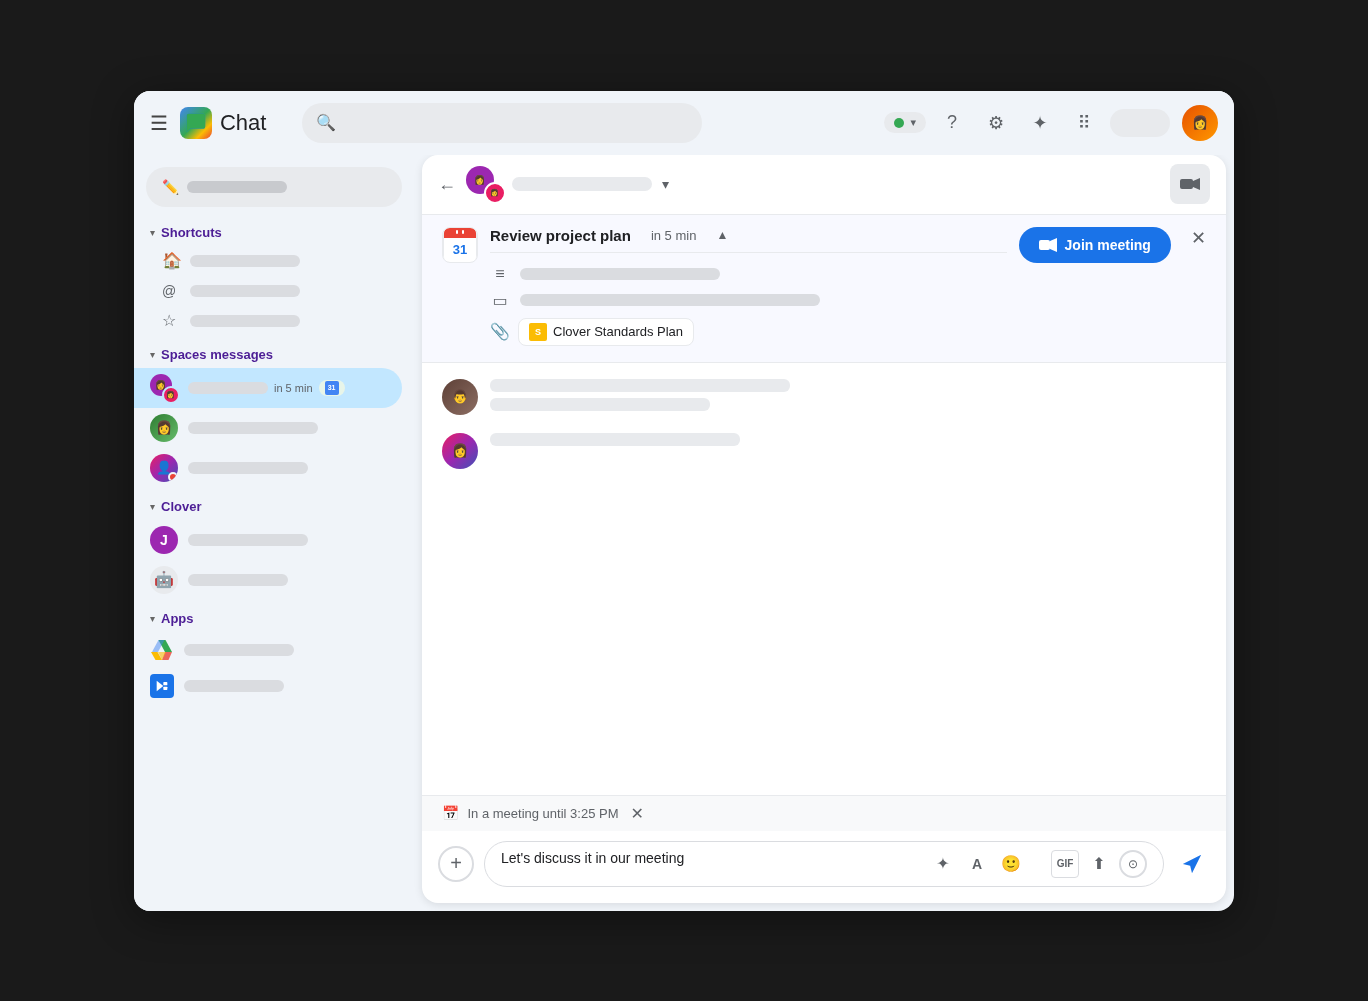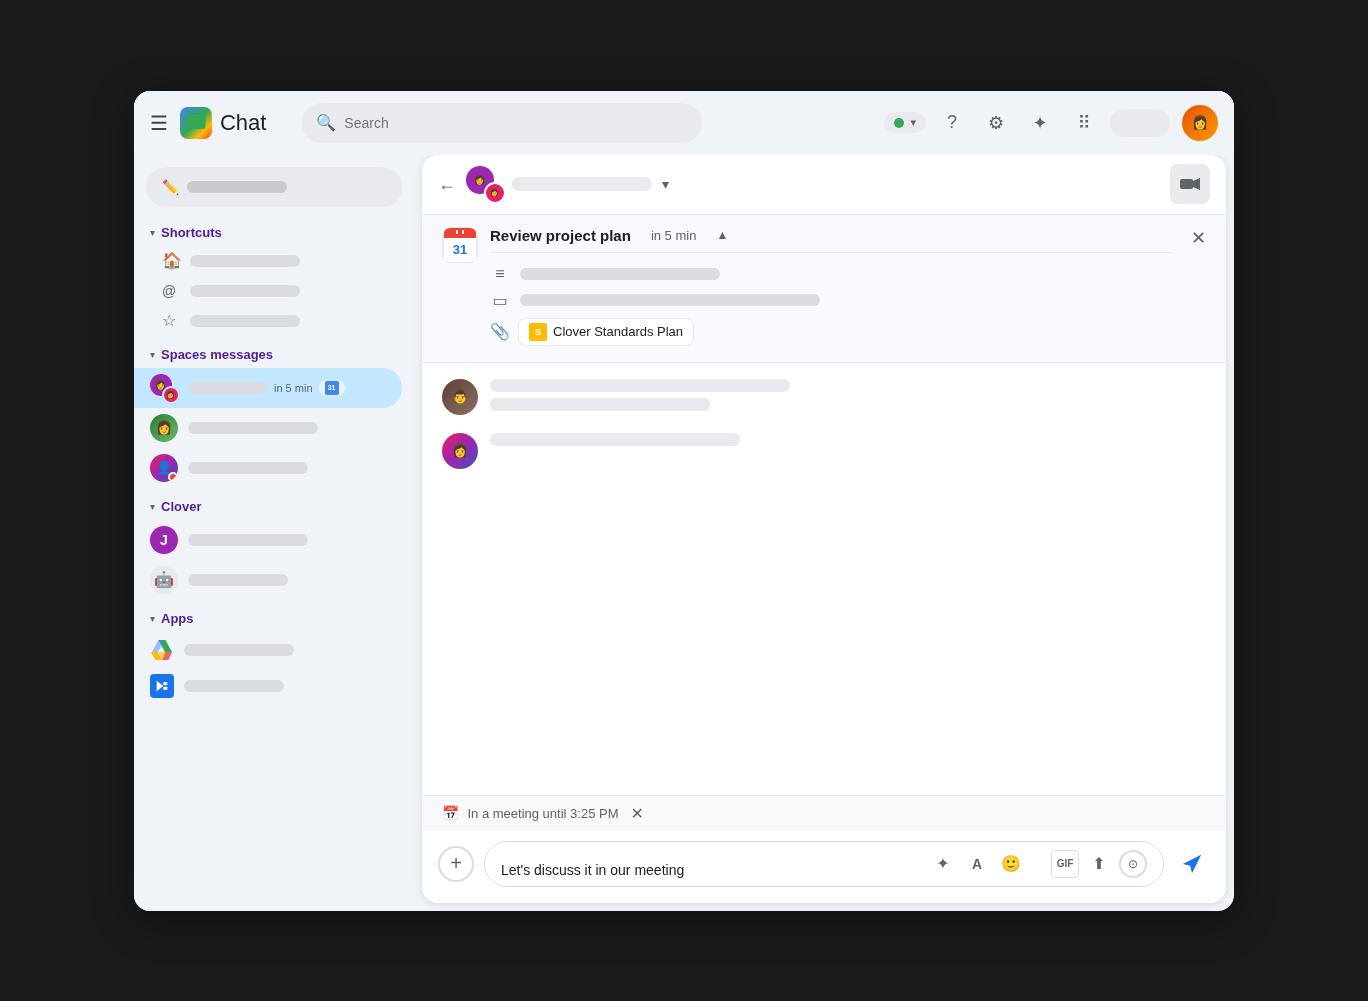--- a/index.html
+++ b/index.html
@@ -330,21 +330,21 @@
       width: 36px; height: 36px; border-radius: 50%;
       border: 2px solid #dadce0; background: transparent;
       display: flex; align-items: center; justify-content: center;
       cursor: pointer; font-size: 20px; color: #5f6368; flex-shrink: 0;
     }
     .input-box {
       flex: 1;
       border: 1px solid #dadce0;
       border-radius: 24px;
       padding: 8px 16px;
-      display: flex; align-items: flex-end; gap: 8px;
+      display: flex; align-items: flex-start; gap: 8px;
     }
     .input-text {
       flex: 1;
       font-size: 14px; color: #202124;
       border: none; outline: none; background: transparent;
     }
     .input-actions { display: flex; align-items: center; gap: 6px; }
     .input-icon-btn {
       width: 28px; height: 28px; border-radius: 50%;
       display: flex; align-items: center; justify-content: center;
@@ -395,21 +395,20 @@
               <stop offset="70%" stop-color="#fbbc04"></stop>
               <stop offset="100%" stop-color="#ea4335"></stop>
             </linearGradient>
           </defs>
         </svg>
       </div>
       <span class="app-title">Chat</span>
     </div>
     <div class="search-bar">
       <span style="color:#5f6368;font-size:16px;">🔍</span>
-      <input type="text" placeholder="Search" style="">
     </div>
     <div class="header-right">
       <div class="status-pill">
         <div class="status-dot"></div>
         <span style="font-size:11px;color:#5f6368;">▾</span>
       </div>
       <div class="header-icon-btn" title="Help">?</div>
       <div class="header-icon-btn">⚙</div>
       <div class="header-icon-btn">✦</div>
       <div class="header-icon-btn">⠿</div>
@@ -591,20 +590,27 @@
             </div>
             <div class="banner-row attachment-row">
               <span class="banner-icon">📎</span>
               <div class="doc-chip">
                 <div class="doc-icon">S</div>
                 <span>Clover Standards Plan</span>
               </div>
             </div>
           </div>
         </div>
+        <button class="join-meeting-btn">
+          <svg width="18" height="14" viewBox="0 0 18 14" fill="none">
+            <rect x="0" y="2" width="11" height="10" rx="2" fill="white"></rect>
+            <polygon points="11,3 18,0 18,14 11,11" fill="white"></polygon>
+          </svg>
+          <span>Join meeting</span>
+        </button>
         <span class="close-banner">✕</span>
       </div>
 
       <div class="messages-area">
         <div class="message-row">
           <div class="msg-avatar av-brown">
             <div class="face">👨</div>
           </div>
           <div class="msg-content">
             <div class="msg-bar" style="width:300px;"></div>

